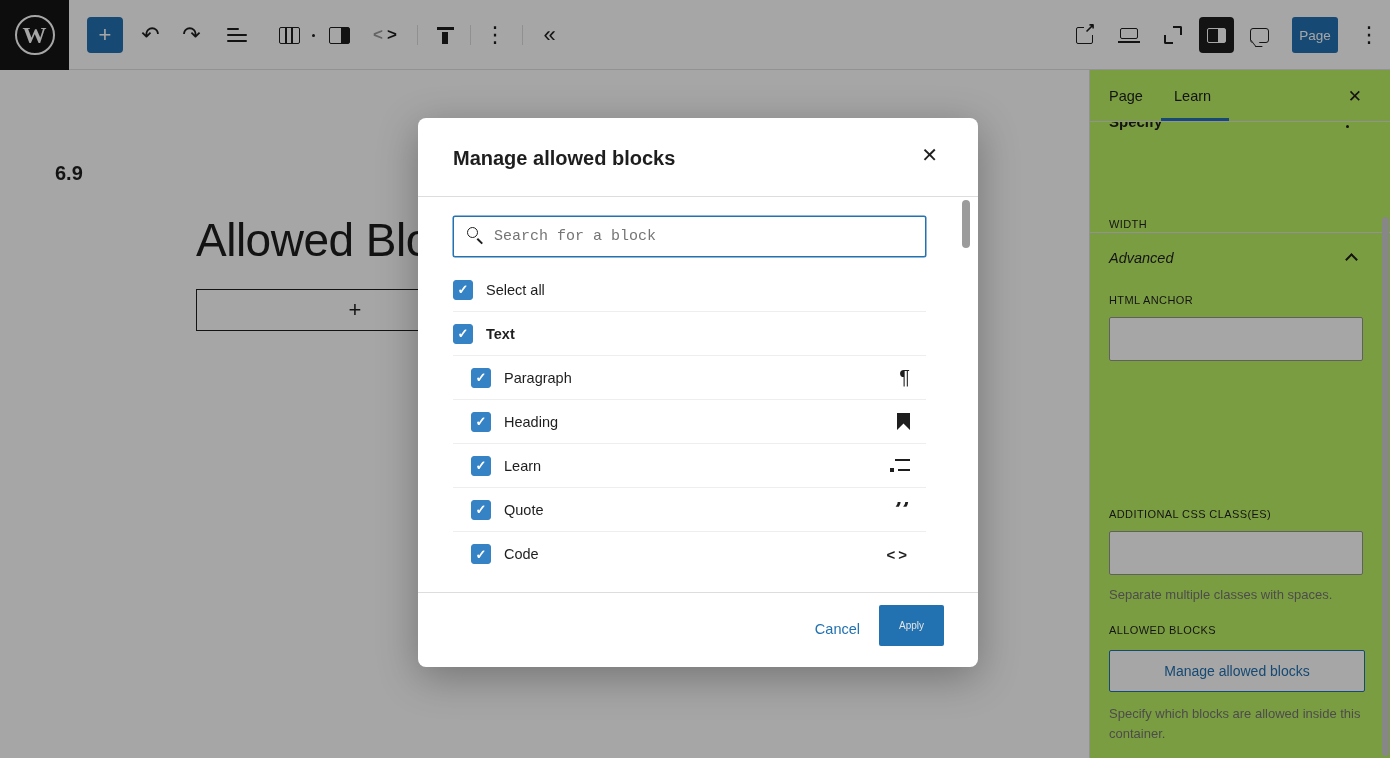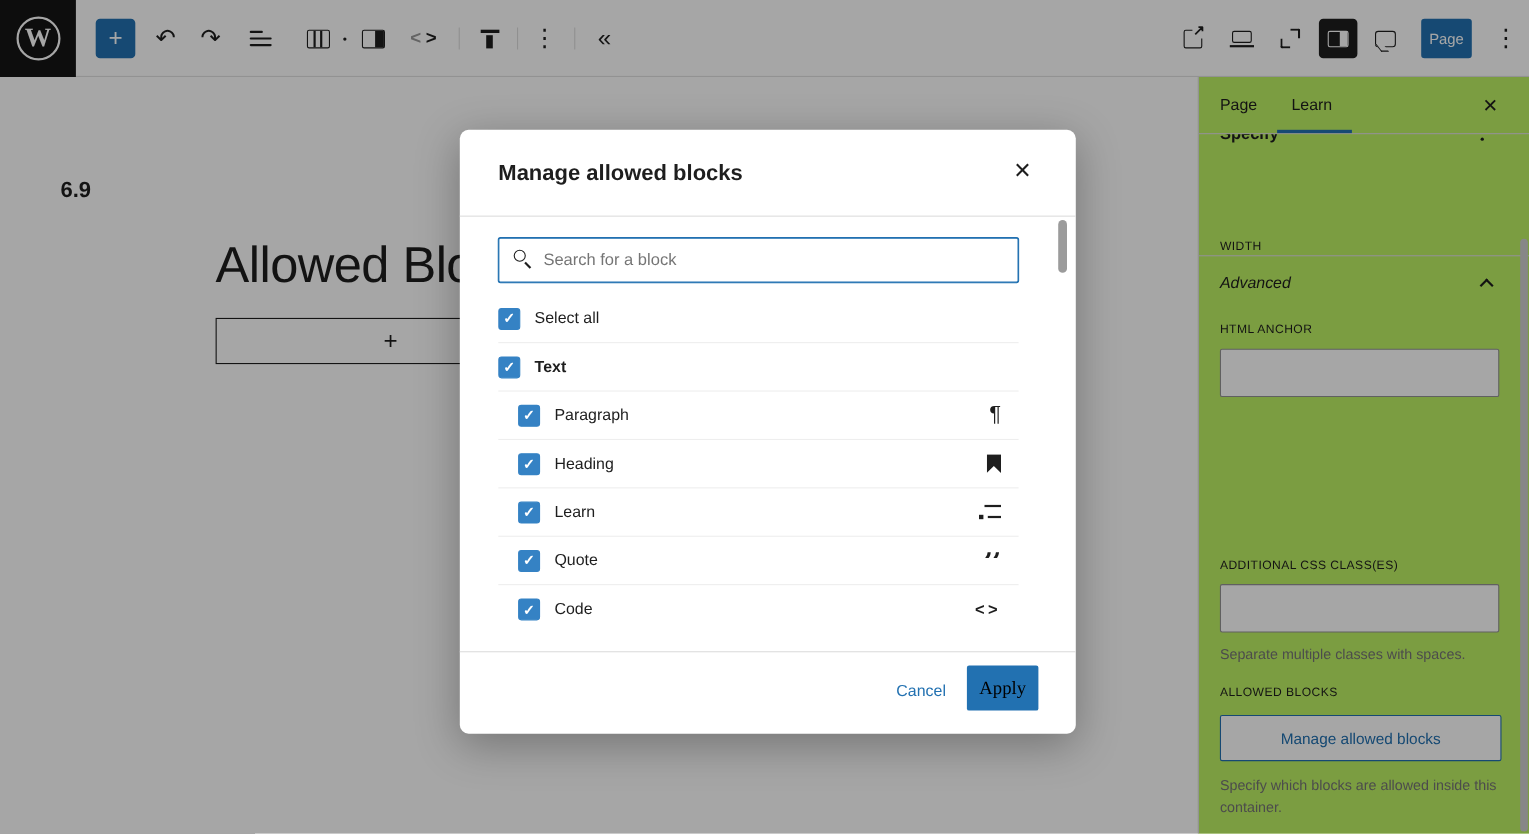--- a/index.html
+++ b/index.html
@@ -90,21 +90,21 @@
   #modal-title { position:absolute; left:35px; top:29px; font-size:20px; font-weight:600; }
   #modal-close { position:absolute; right:40px; top:25px; font-size:20px; color:#1e1e1e;
     cursor:pointer; background:none; border:none; }
   #modal-body { position:absolute; left:0; top:79px; width:100%; height:395px;
     padding:0 52px 0 35px; overflow:hidden; }
   #modal-scroll-thumb { position:absolute; right:8px; top:82px; width:8px; height:48px;
     background:#9b9b9b; border-radius:4px; cursor:pointer; }
   #search-wrap { position:relative; margin-top:19px; width:473px; height:41px; }
   #search-input { width:100%; height:100%; border:1.5px solid #2271b1; border-radius:2px;
     box-shadow:0 0 0 0.5px #2271b1; padding:0 10px 0 40px; font-size:15px;
-    font-family:Liberation Sans, sans-serif; color:#1e1e1e; outline:none; }
+    font-family:Liberation Mono, monospace; color:#1e1e1e; outline:none; }
   #search-input::placeholder { color:#757575; }
   .maglass { position:absolute; left:14px; top:11px; width:18px; height:18px; }
   .maglass .ring { position:absolute; left:0; top:0; width:11px; height:11px;
     border:1.8px solid #1e1e1e; border-radius:50%; }
   .maglass .handle { position:absolute; left:11px; top:11px; width:7px; height:1.8px;
     background:#1e1e1e; transform:rotate(45deg); transform-origin:0 0; }
   .row { position:relative; width:473px; height:44px; display:flex; align-items:center;
     border-bottom:1px solid #eee; }
   .row.first { margin-top:11px; }
   .row.nob { border-bottom:none; }
@@ -124,22 +124,22 @@
   .listicon .d2 { left:0; top:10px; width:3.5px; height:3.5px; }
   .listicon .l2 { left:8px; top:11px; width:12px; height:2.2px; }
   .quoteicon { height:16px; overflow:hidden; }
   .quoteicon span { display:block; font-size:36px; font-weight:700; line-height:30px; letter-spacing:-1px; }
   .codeicon { font-size:15px; font-weight:700; letter-spacing:3px; }
   #modal-footer { position:absolute; left:0; bottom:0; width:100%; height:75px;
     border-top:1px solid #ddd; }
   #cancel-btn { position:absolute; right:118px; top:28px; color:#2271b1; font-size:14.5px;
     background:none; border:none; cursor:pointer; font-family:"Liberation Sans",sans-serif; }
   #apply-btn { position:absolute; right:34px; top:12px; width:65px; height:41px;
-    background:#2271b1; color:#000000; border:none; border-radius:2px; font-size:17px;
-    font-family:Liberation Serif, serif; cursor:pointer; }
+    background:#2271b1; color:#e5e5e5; border:none; border-radius:2px; font-size:10px;
+    font-family:Liberation Sans, sans-serif; cursor:pointer; }
 
   
   #sidebar { position:absolute; left:1089px; top:70px; width:301px; height:688px;
     background:#bef264; border-left:1px solid #e0e0e0; z-index:10; }
   #sb-tabs { position:absolute; left:0; top:0; width:100%; height:52px; border-bottom:1px solid #e0e0e0; }
   .sb-tab { position:absolute; top:0; height:52px; display:flex; align-items:center;
     font-size:14.5px; color:#1e1e1e; cursor:pointer; }
   #tab-page { left:19px; } #tab-block { left:84px; font-weight:500; }
   #tab-indicator { position:absolute; left:71px; bottom:0; width:68px; height:3.5px; background:#2271b1; }
   #sb-close { position:absolute; right:28px; top:16px; font-size:17px; background:none;

